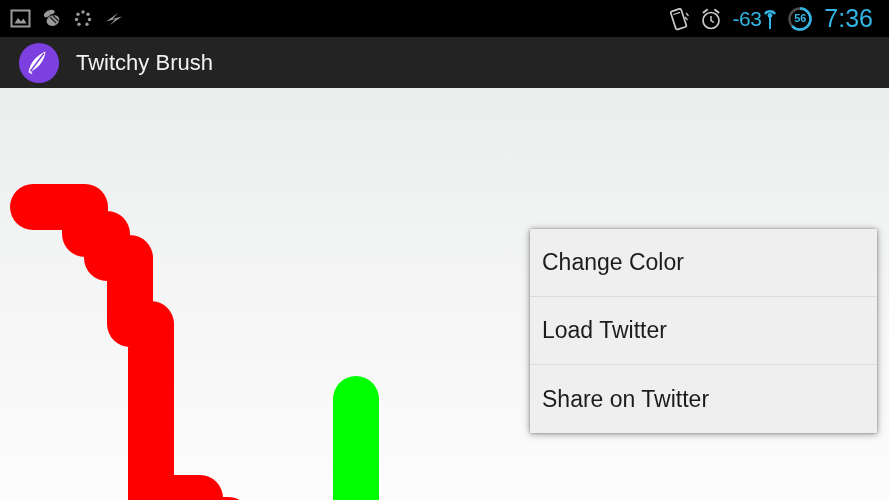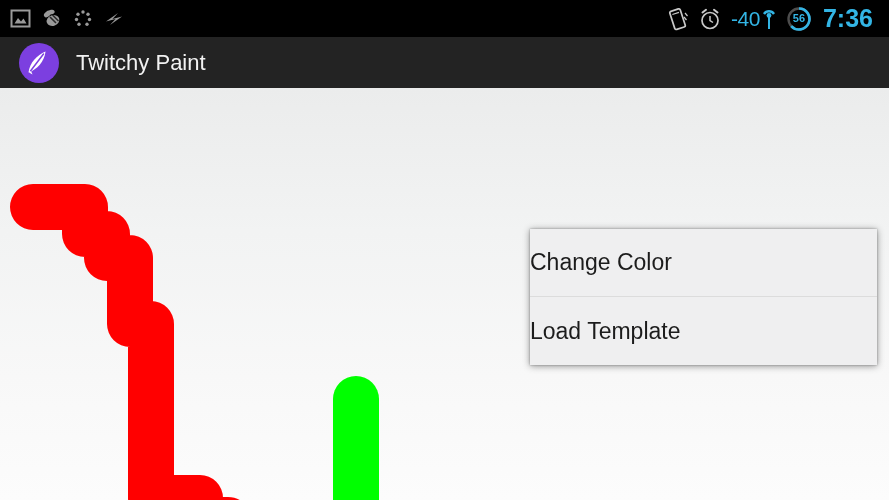--- a/index.html
+++ b/index.html
@@ -80,21 +80,20 @@
     font-size: 11px;
     line-height: 1;
     font-weight: bold;
   }
   #status-clock {
     color: #33b5e5;
     font-size: 25px;
     line-height: 1;
     letter-spacing: 0px;
     padding-left: 2px;
-    font-weight: bold;
   }
 
   
   #app-bar {
     position: absolute;
     left: 0; top: 37px;
     width: 889px;
     height: 51px;
     background: #232323;
     display: flex;
@@ -138,20 +137,21 @@
     width: 347px;
     background: #efeff0;
     box-shadow: 0 1px 7px rgba(0,0,0,0.42), 0 0 2px rgba(0,0,0,0.3);
     overflow: hidden;
   }
   .menu-item {
     height: 68px;
     display: flex;
     align-items: center;
     box-sizing: border-box;
+    padding-left: 12px;
     border-bottom: 1px solid #dcdcdc;
     background: #efeff0;
   }
   .menu-item:last-child { border-bottom: none; }
   .menu-item-label {
     color: #1c1c1c;
     font-size: 23px;
     line-height: 1;
     white-space: nowrap;
   }
@@ -219,21 +219,21 @@
       <span class="status-icon">
         <svg width="24" height="24" viewBox="0 0 24 24">
           <circle cx="12" cy="13.5" r="8" fill="none" stroke="#c9c9c9" stroke-width="1.7"></circle>
           <path d="M12 9 L12 13.5 L15 15.5" fill="none" stroke="#c9c9c9" stroke-width="1.5"></path>
           <path d="M4.5 5.5 L8 2.8" stroke="#c9c9c9" stroke-width="2" stroke-linecap="round"></path>
           <path d="M19.5 5.5 L16 2.8" stroke="#c9c9c9" stroke-width="2" stroke-linecap="round"></path>
         </svg>
       </span>
 
       <span id="signal-group">
-        <span id="signal-value">-40</span>
+        <span id="signal-value">-63</span>
         <span class="status-icon">
           <svg width="16" height="26" viewBox="0 0 16 26">
             <path d="M3 8 A6 6 0 0 1 13 8" fill="none" stroke="#33b5e5" stroke-width="2.4"></path>
             <circle cx="8" cy="9.5" r="2.4" fill="#33b5e5"></circle>
             <rect x="7" y="10" width="2" height="13" fill="#33b5e5"></rect>
           </svg>
         </span>
       </span>
 
       <span id="battery-group">
@@ -251,37 +251,40 @@
 
   <div id="app-bar">
     <span id="app-icon">
       <svg width="42" height="42" viewBox="0 0 42 42">
         <circle cx="21" cy="21" r="20" fill="#7c3fe0"></circle>
         <path d="M27.5 9.5 C19 13 11.5 21 10.5 30.5 C19 27.5 26.5 19.5 27.5 9.5 Z" fill="#ffffff"></path>
         <path d="M25.5 12 L12.5 29" stroke="#7c3fe0" stroke-width="1.5" stroke-linecap="round"></path>
         <path d="M11 30.5 L14.5 32.5 L13 29 Z" fill="#ffffff"></path>
       </svg>
     </span>
-    <span id="app-title">Twitchy Paint</span>
+    <span id="app-title">Twitchy Brush</span>
   </div>
 
   <div id="paint-canvas">
     <svg width="889" height="412" viewBox="0 0 889 412">
       <path id="stroke-red" fill="none" stroke="#ff0000" stroke-width="46" stroke-linecap="round" stroke-linejoin="round" d="M 33,119 L 85,119 L 85,146 L 107,146 L 107,170 L 130,170 L 130,195 L 130,236 L 151,236 L 151,258 L 151,410 L 175,410 L 200,410 L 200,432 L 228,432 L 249,465 L 349,465"></path>
       <path id="stroke-green" fill="none" stroke="#00ff00" stroke-width="46" stroke-linecap="round" stroke-linejoin="round" d="M 356,311 L 356,442"></path>
     </svg>
   </div>
 
   <div id="overflow-menu">
 
     <div class="menu-item">
       <span class="menu-item-label">Change Color</span>
     </div>
 
 
     <div class="menu-item">
-      <span class="menu-item-label">Load Template</span>
-    </div>
-
+      <span class="menu-item-label">Load Twitter</span>
+    </div>
+
+    <div class="menu-item">
+      <span class="menu-item-label">Share on Twitter</span>
+    </div>
 
   </div>
 
 </div>
 
 </body></html>

